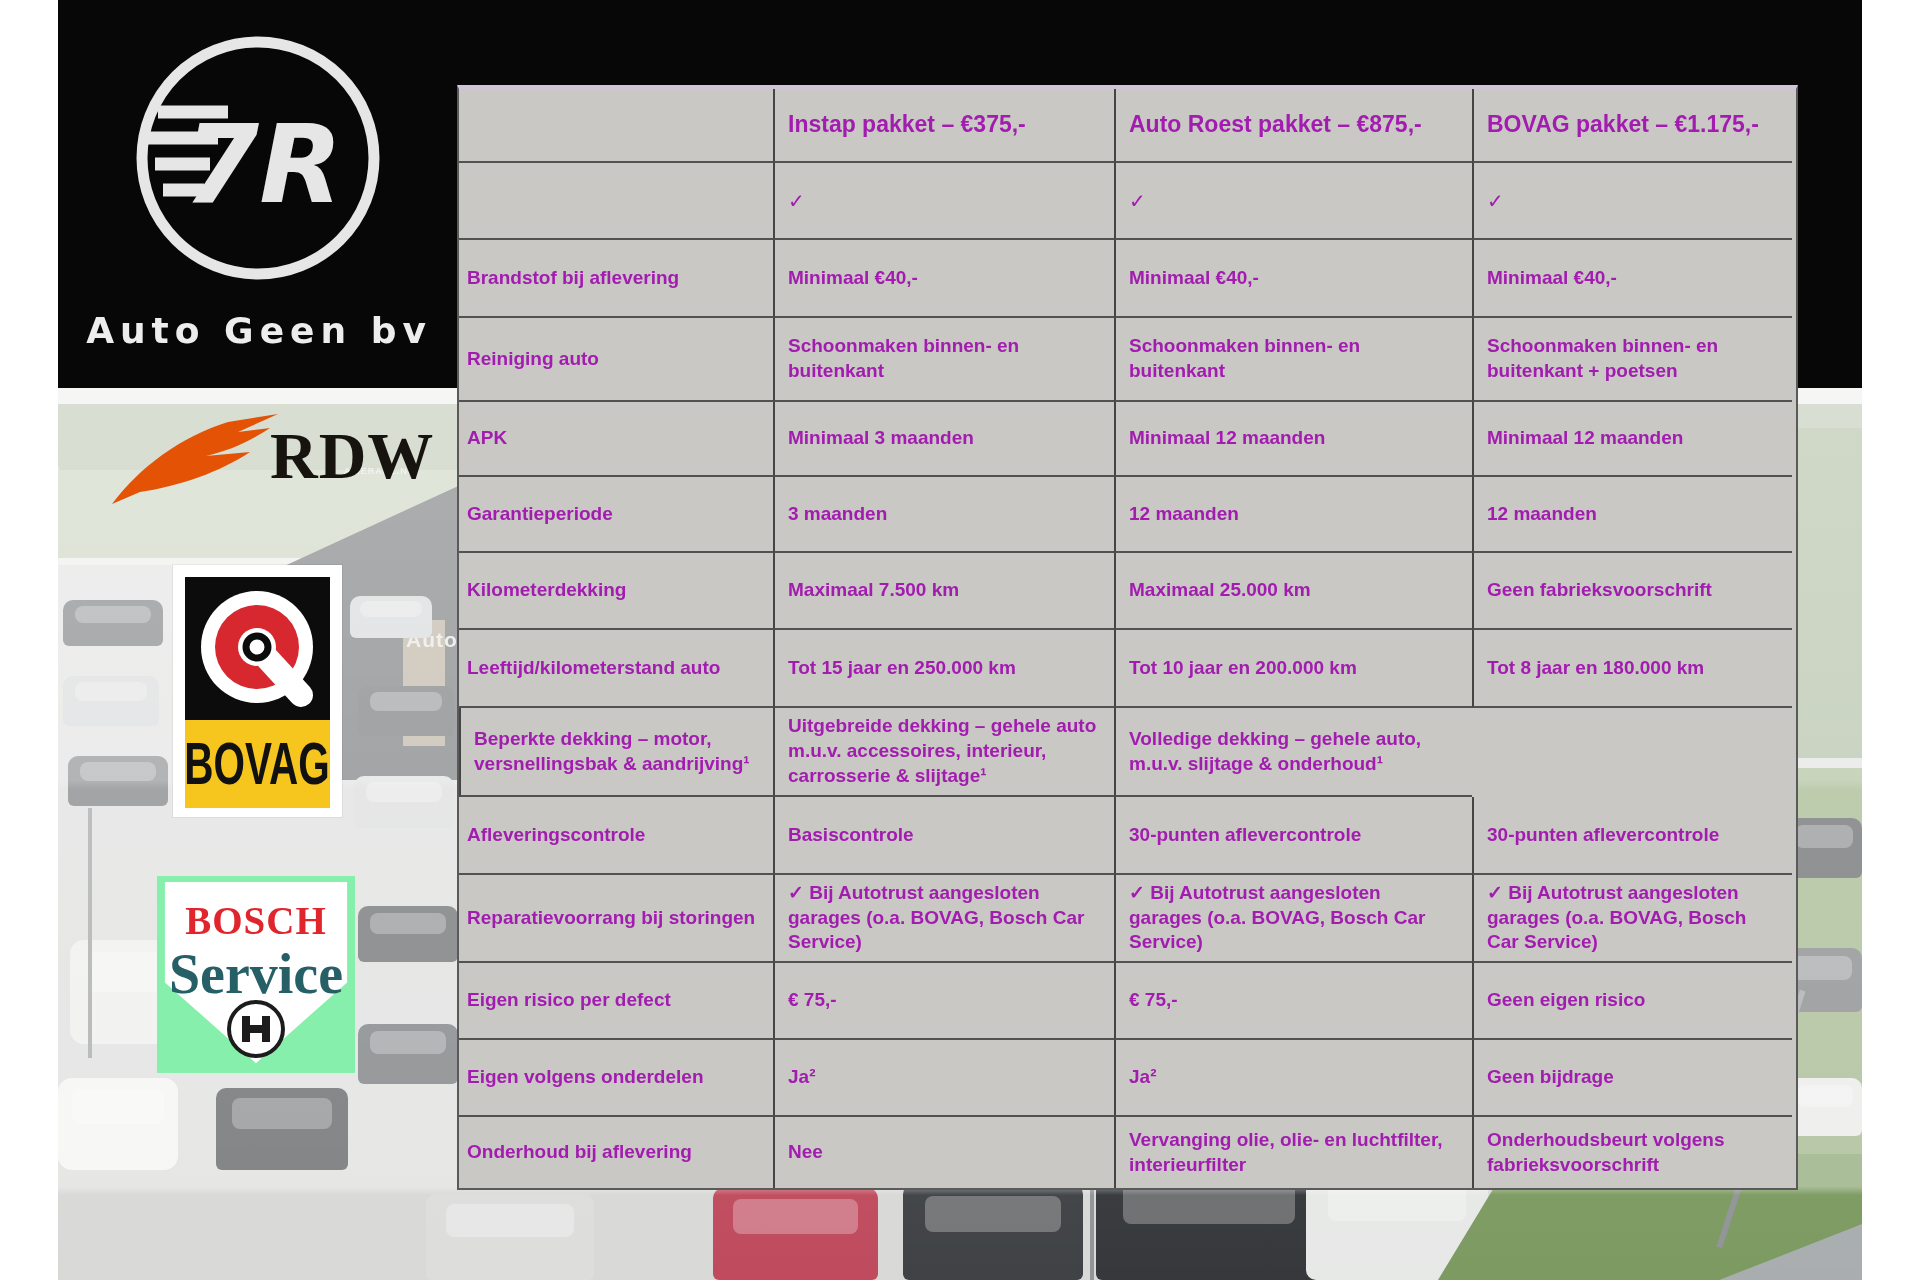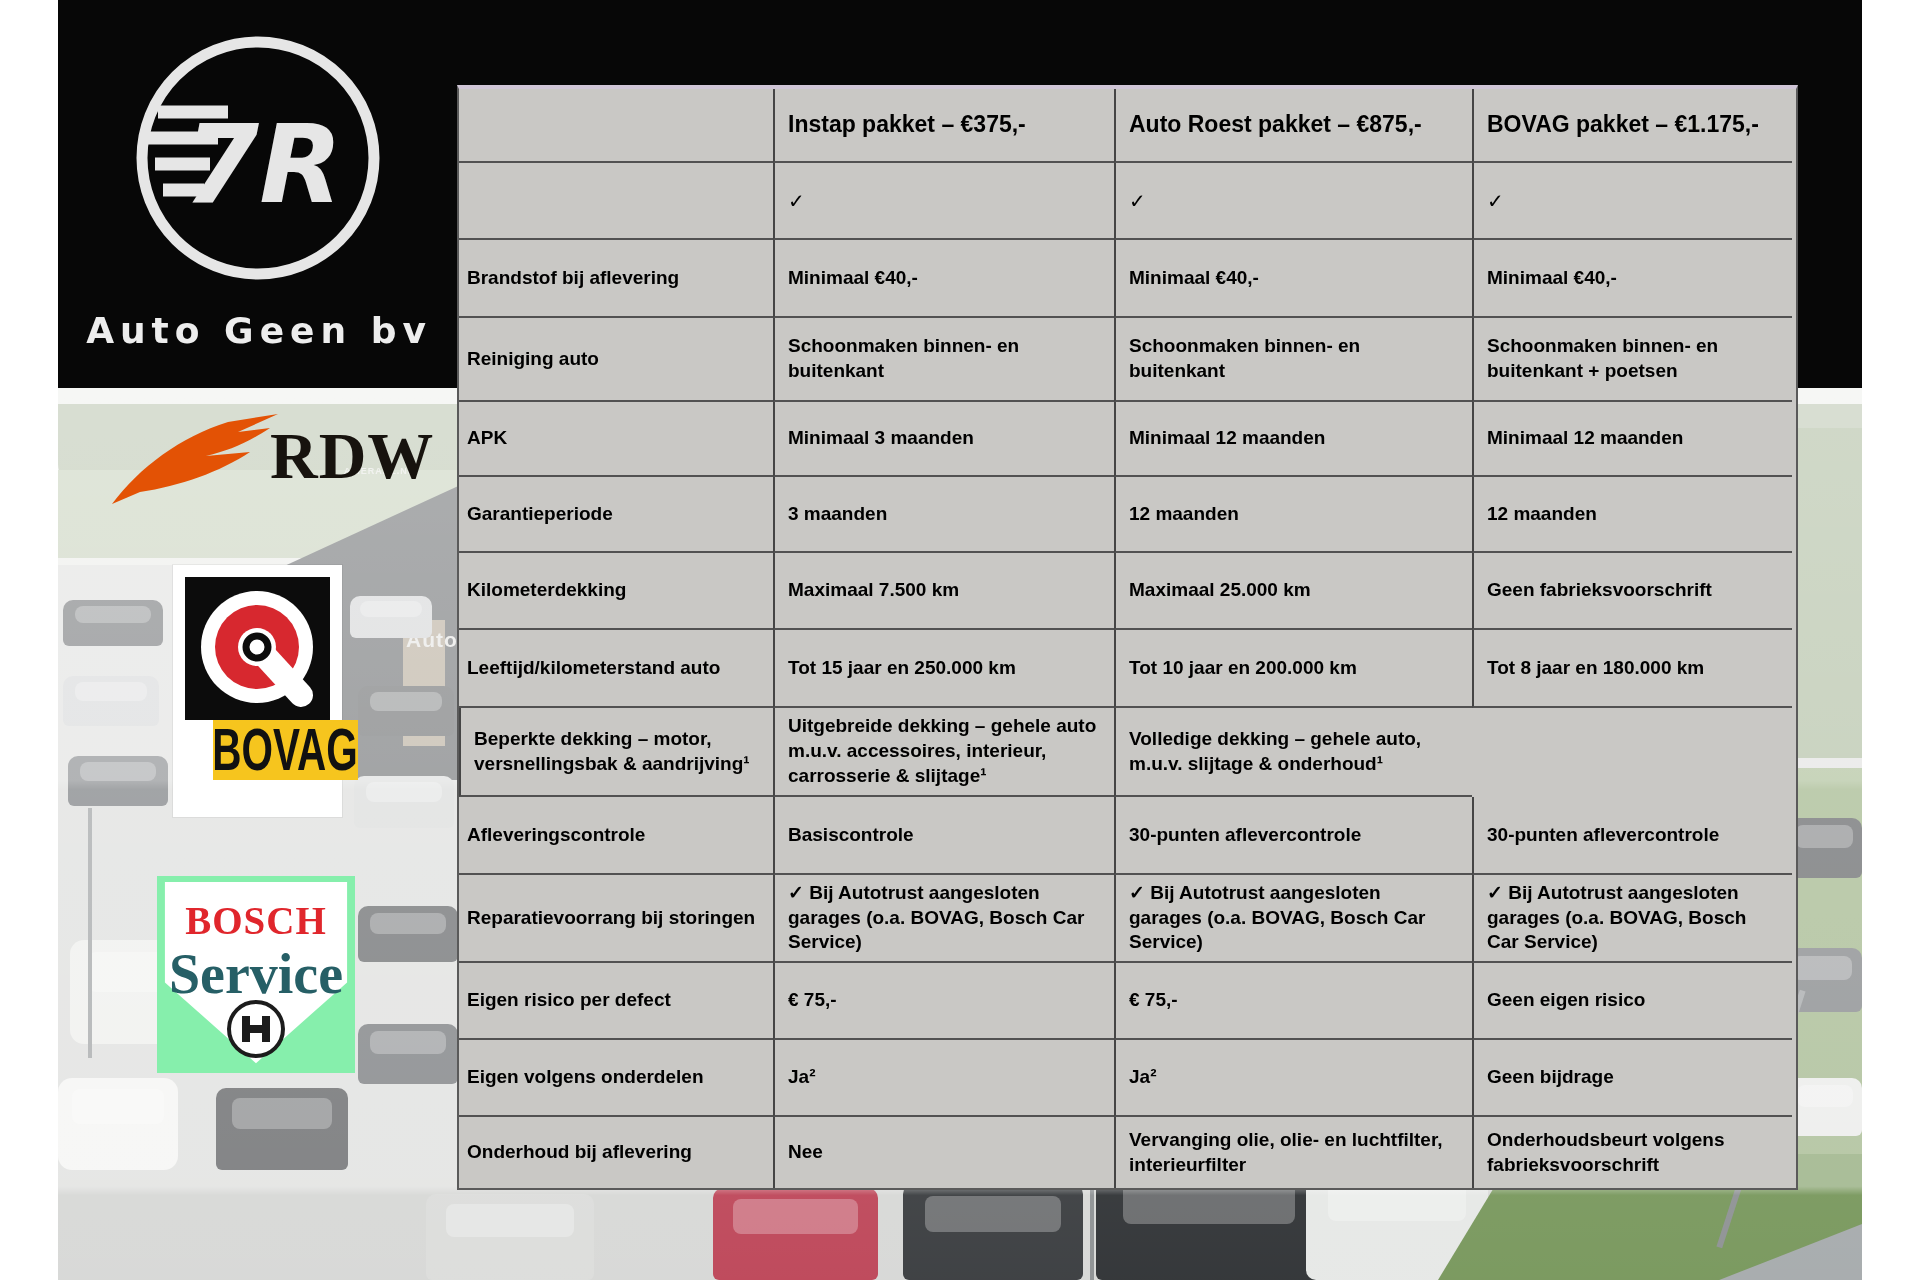--- a/index.html
+++ b/index.html
@@ -52,43 +52,43 @@
 
   
   .rdw{left:110px;top:412px;width:300px;height:110px;}
   .rdw-text{position:absolute;left:160px;top:6px;
     font-family:"Liberation Serif", serif;font-weight:bold;font-size:66px;color:#17130e;letter-spacing:1px;}
 
   
   .bovag-card{left:173px;top:565px;width:169px;height:252px;background:#ffffff;
     box-shadow:0 0 0 1px rgba(0,0,0,.05);}
   .bovag-emblem{position:absolute;left:12px;top:12px;}
-  .bovag-band{position:absolute;left:12px;top:155px;width:145px;height:60px;background:#f6c51e;
-    display:flex;align-items:center;justify-content:center;margin-left:28px;}
+  .bovag-band{position:absolute;left:12px;top:155px;width:145px;height:88px;background:#f6c51e;
+    display:flex;align-items:center;justify-content:center;}
   .bovag-band span{font-size:44px;font-weight:bold;color:#111;transform:scaleY(1.35) scaleX(.92);
     letter-spacing:0px;font-family:"Liberation Sans", sans-serif;}
 
   
   .bosch-card{left:157px;top:876px;width:198px;height:197px;background:#86efac;font-family:Liberation Serif, serif;}
   .bosch-shield{position:absolute;left:0;top:0;width:198px;height:197px;background:#ffffff;
     clip-path:polygon(4% 3%,96% 3%,96% 54%,50% 95%,4% 54%);}
   .bosch-word{position:absolute;left:0;top:22px;width:198px;text-align:center;
     color:#e0262c;font-size:39px;font-weight:bold;letter-spacing:1px;}
   .bosch-service{position:absolute;left:0;top:66px;width:198px;text-align:center;
     color:#265f66;font-size:56px;font-weight:bold;}
   .bosch-emblem{position:absolute;left:68px;top:122px;}
 
   
   .pricing-table{left:457px;top:85px;width:1341px;box-sizing:border-box;
     border:2px solid #5a5a5a;border-top:4px solid #cfc5d6;background:#c9c8c5;}
   .trow{display:grid;grid-template-columns:314px 341px 358px 320px;}
   .cell{box-sizing:border-box;display:flex;align-items:center;
     padding:6px 14px 6px 13px;
     border-bottom:2px solid #525252;
-    color:#000000;font-weight:bold;font-size:19px;line-height:1.3;
+    color:#a21caf;font-weight:bold;font-size:19px;line-height:1.3;
     background:var(--c-table_bg,#c9c8c5);}
   .cell.c1,.cell.c2,.cell.c3{border-left:2px solid #454545;}
   .cell.label{padding-left:8px;}
   .trow.last .cell{border-bottom:none;}
   .trow.header .cell{font-size:23px;}
   .trow.checks .cell{font-weight:normal;font-size:20px;}
 </style>
 </head>
 <body>
 

